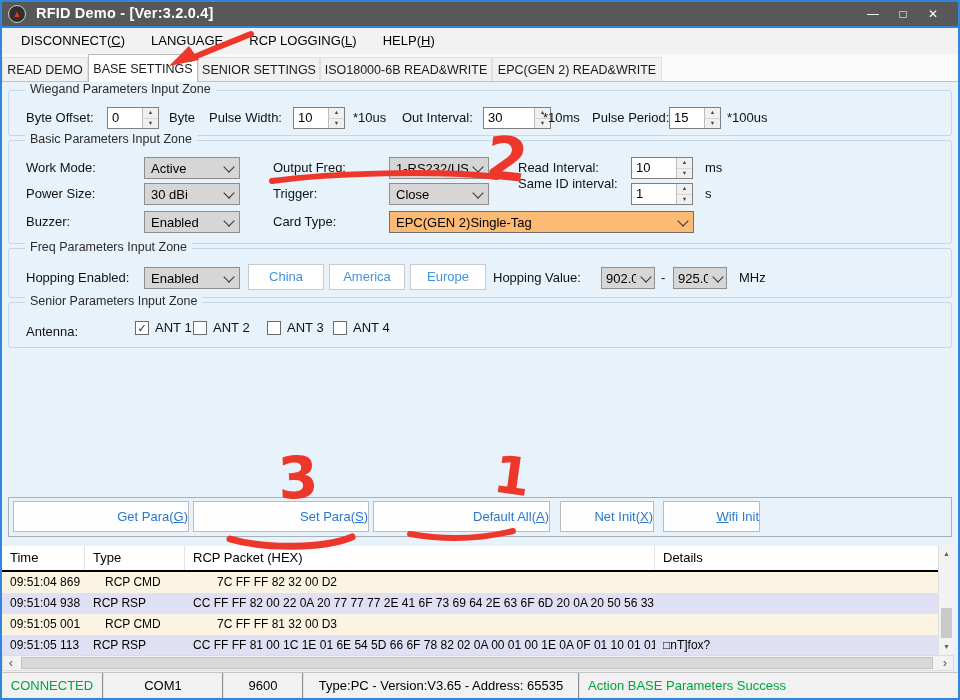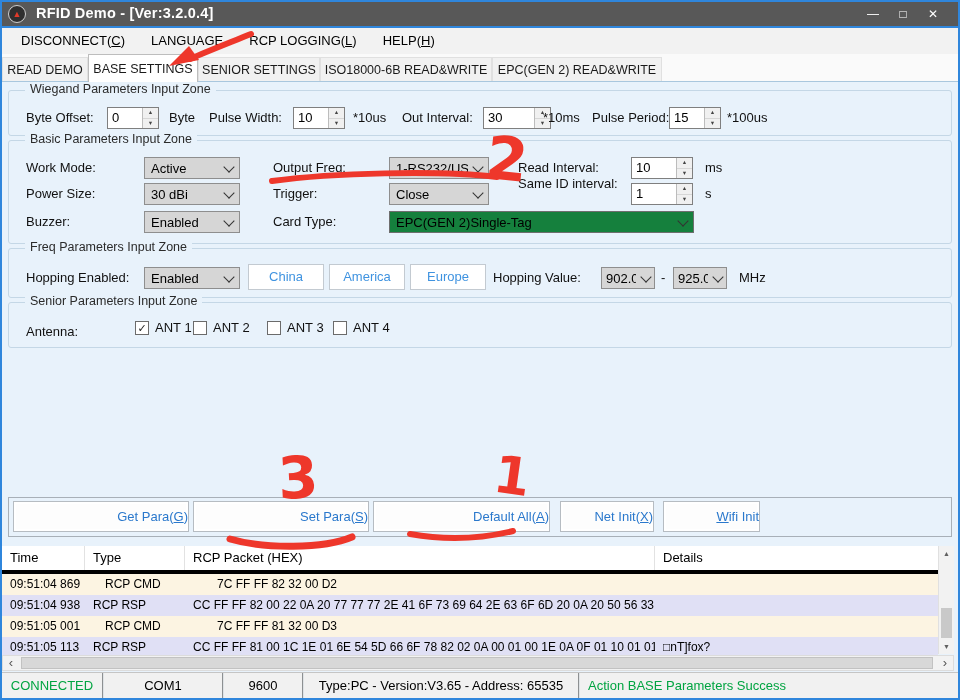--- a/index.html
+++ b/index.html
@@ -19,39 +19,39 @@
   .tab{position:absolute;top:3px;height:24px;line-height:24px;text-align:center;font-size:12.5px;color:#1a1a1a;background:#f1f1f1;border:1px solid #e0e0e0;border-bottom:none;box-sizing:border-box;}
   .tab.sel{top:0;height:28px;line-height:28px;background:#ffffff;border:1px solid #bdbdbd;border-bottom:none;z-index:6;}
   .content{left:0;top:79px;width:956px;height:591px;background:#e8f2fb;border-top:1px solid #a9c7de;box-sizing:border-box;}
   
   .grp{position:absolute;border:1px solid #c4d7e6;border-radius:3px;box-sizing:border-box;}
   .grp-legend{position:absolute;top:-9px;left:16px;padding:0 5px;background:#e8f2fb;font-size:12.5px;color:#2b2b2b;white-space:nowrap;}
   .lbl{position:absolute;font-size:13px;color:#111;white-space:nowrap;}
   .unit{position:absolute;font-size:13px;color:#111;white-space:nowrap;}
   
   .combo{position:absolute;height:22px;background:#d6d6d6;border:1px solid #8e8e8e;box-sizing:border-box;display:flex;align-items:center;justify-content:space-between;padding:0 6px;}
-  .combo.white{background:#15803d;border-color:#6e6e6e;}
+  .combo.white{background:#fdba74;border-color:#6e6e6e;}
   .combo-val{font-size:13px;color:#000;white-space:nowrap;overflow:hidden;}
   .chev{width:7px;height:7px;border-right:1.6px solid #333;border-bottom:1.6px solid #333;transform:rotate(45deg);margin-top:-3px;flex:none;margin-left:6px;}
   
   .spin{position:absolute;height:22px;background:#fff;border:1px solid #7f7f7f;box-sizing:border-box;display:flex;}
   .spin-val{flex:1;font-size:13px;color:#000;padding:2px 0 0 4px;}
   .spin-btns{width:15px;display:flex;flex-direction:column;border-left:1px solid #bcbcbc;}
   .sb{flex:1;background:#f0f0f0;font-size:5.5px;color:#444;text-align:center;line-height:9px;border-bottom:1px solid #d6d6d6;}
   .sb:last-child{border-bottom:none;}
   
   .cbwrap{position:absolute;display:flex;align-items:center;font-size:13px;color:#111;}
   .cbbox{width:14px;height:14px;background:#fff;border:1px solid #6b6b6b;box-sizing:border-box;margin-right:6px;text-align:center;line-height:12px;font-size:11px;font-weight:bold;color:#222;}
   
   .regbtn{position:absolute;height:26px;background:#ffffff;border:1px solid #c3cad1;box-sizing:border-box;color:#3f93e0;font-size:13px;text-align:center;line-height:24px;box-shadow:inset 0 0 0 2px #fff;}
   .btnpanel{left:6px;top:495px;width:944px;height:40px;border:1px solid #a8b0b8;box-sizing:border-box;}
   .actbtn{position:absolute;top:3px;height:31px;background:#fdfdfd;border:1px solid #b6bcc2;box-sizing:border-box;color:#2a78cc;font-size:13px;text-align:right;line-height:29px;box-shadow:inset 0 0 0 2px #fff;}
   
   .tbl{left:0;top:544px;width:936px;height:108px;background:#ffffff;font-size:12px;color:#000;}
-  .thead{display:flex;height:24px;line-height:24px;background:#fff;border-bottom:4px solid #000000;font-size:13px;}
+  .thead{display:flex;height:24px;line-height:24px;background:#fff;border-bottom:2px solid #000000;font-size:13px;}
   .th{box-sizing:border-box;padding-left:8px;border-right:1px solid #e2e2e2;overflow:hidden;white-space:nowrap;}
   .trow{display:flex;height:21px;line-height:21px;}
   .td{box-sizing:border-box;padding-left:8px;overflow:hidden;white-space:nowrap;}
   .c-time{width:83px;flex:none;}
   .c-type{width:100px;flex:none;}
   .c-pkt{width:470px;flex:none;}
   .c-det{flex:1;}
   .row-odd{background:#fcf4e2;gap:12px;}
   .row-even{background:#e0e0f5;}
   

